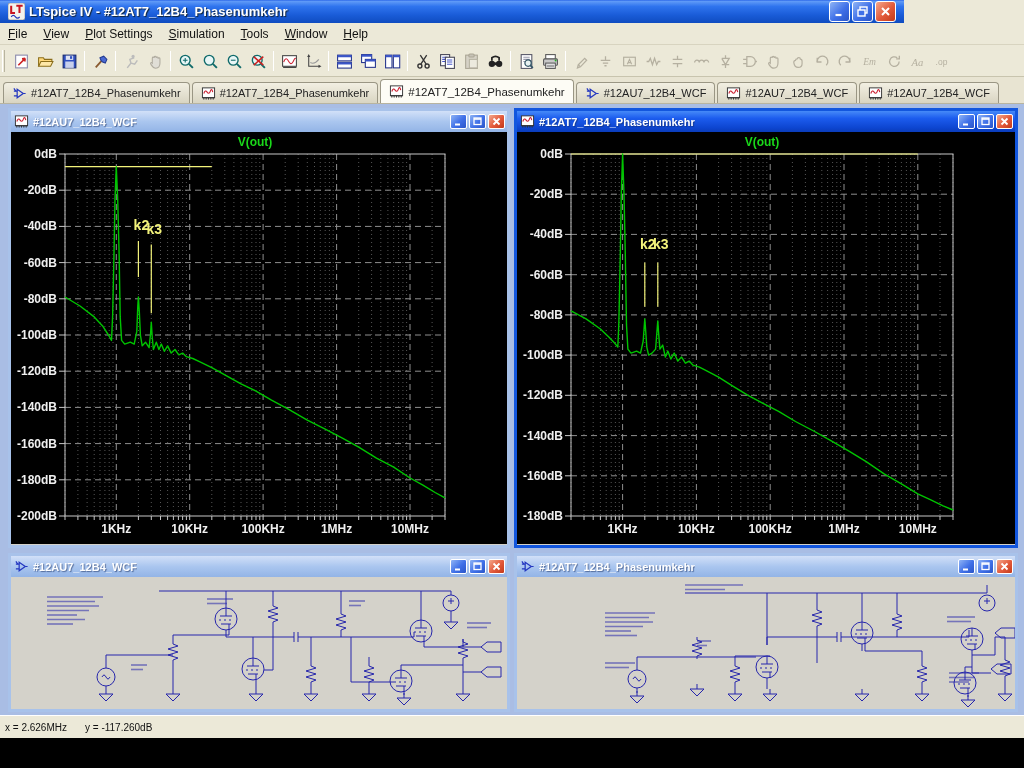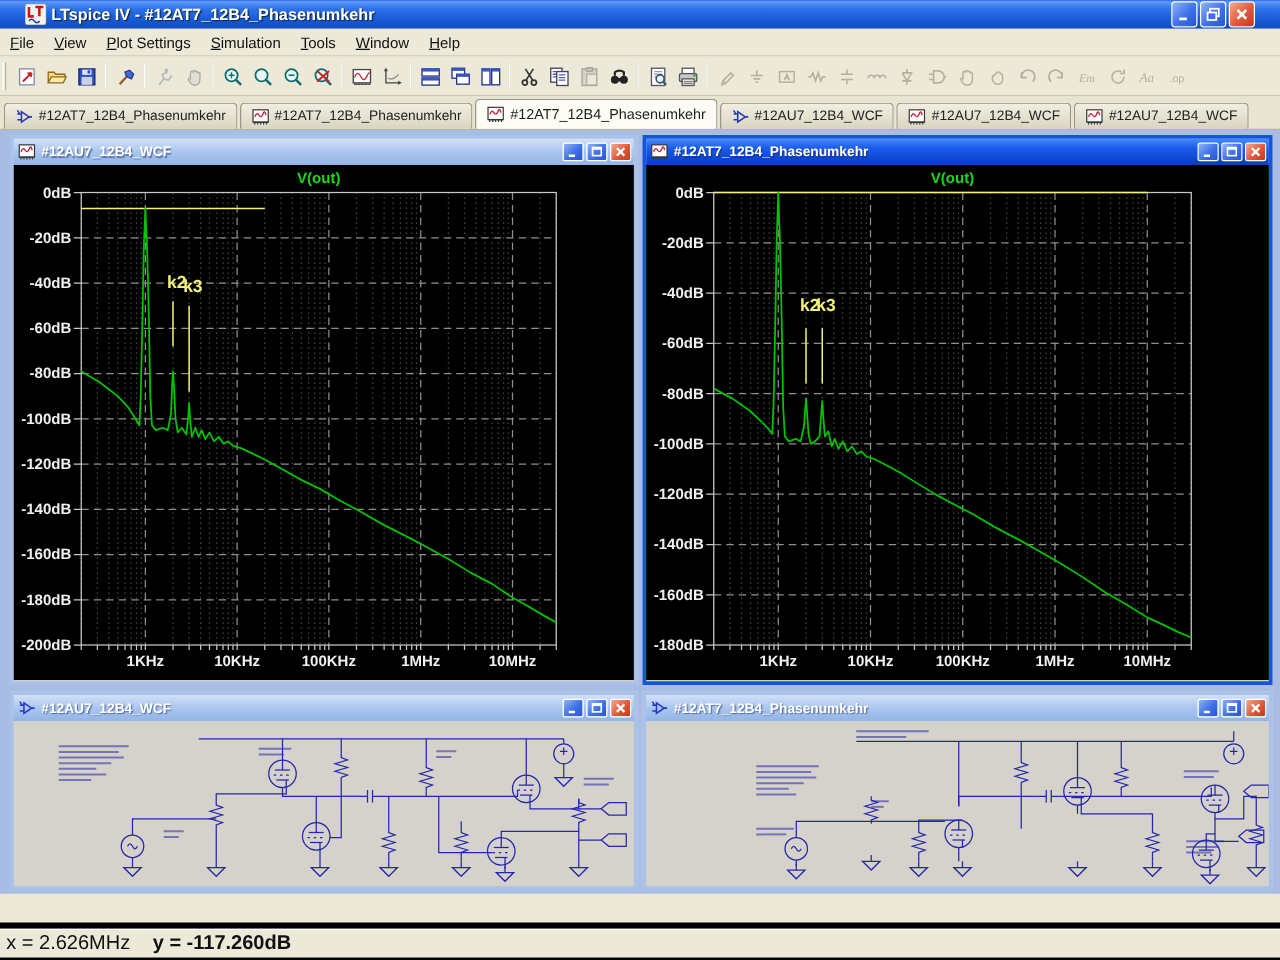--- a/index.html
+++ b/index.html
@@ -1,23 +1,23 @@
 <!DOCTYPE html>
 <html><head>
 <meta charset="utf-8">
 <style>
   * { margin:0; padding:0; box-sizing:border-box; }
   html,body { width:1024px; height:768px; background:#000; overflow:hidden;
               font-family:"Liberation Sans", sans-serif; }
   #app { position:absolute; left:0; top:0; width:1024px; height:738px; background:#ece9d8; }
 
   
-  #titlebar { position:absolute; left:0; top:0; width:1024px; height:23px;
+  #titlebar { position:absolute; left:0; top:0; width:904px; height:23px;
     background:linear-gradient(180deg,#2b66e8 0%,#5f9af7 6%,#2f74ee 28%,#1a5cd8 65%,#0f4cc0 100%);
-    display:flex; align-items:center; padding:0 20px; }
+    display:flex; align-items:center; padding:0 8px; }
   #titlebar .ticon { width:17px; height:17px; margin-right:4px; flex:0 0 auto; }
   #titlebar .ttext { color:#fff; font-weight:bold; font-size:13px; text-shadow:1px 1px 1px #123; white-space:nowrap; }
   .winbtns { margin-left:auto; display:flex; gap:2px; }
   .xpbtn { width:21px; height:21px; border-radius:3px; border:1px solid #fff;
     background:linear-gradient(135deg,#8fb4f5,#3f70e8 55%,#2a55c8); display:flex; align-items:center; justify-content:center; }
   .xpbtn.close { background:linear-gradient(135deg,#f4a88c,#e2593a 55%,#c23a1a); }
   .xpbtn svg { width:13px; height:13px; }
 
   
   #menubar { position:absolute; left:0; top:23px; width:1024px; height:22px;
@@ -54,23 +54,23 @@
   .cbtn { width:17px; height:15px; border-radius:2px; border:1px solid #fff;
     background:linear-gradient(135deg,#8fb4f5,#3f70e8 55%,#2a55c8); display:flex; align-items:center; justify-content:center; }
   .cbtn.close { background:linear-gradient(135deg,#f4a88c,#e2593a 55%,#c23a1a); }
   .cbtn svg { width:11px; height:11px; }
   .win-content { position:relative; overflow:hidden; }
   .win-content.plot { background:#000; }
   .win-content.schematic { background:#d4d2ca; }
 
   
   #statusbar { position:absolute; left:0; top:715px; width:1024px; height:23px;
-    background:#ece9d8; border-top:1px solid #fff; font-size:16px; color:#111;
-    display:flex; align-items:center; padding-left:5px;margin-top:28px; }
-  #statusbar .yread { margin-left:18px;font-weight:bold; }
+    background:#ece9d8; border-top:1px solid #fff; font-size:10px; color:#111;
+    display:flex; align-items:center; padding-left:5px; }
+  #statusbar .yread { margin-left:18px; }
 </style>
 </head>
 <body>
 
 <div id="app">
 
   <div id="titlebar">
     <span class="ticon">
       <svg viewBox="0 0 16 16">
           <rect width="16" height="16" rx="2" fill="#f4f2ec" stroke="#8a8a8a" stroke-width="0.6"></rect>

